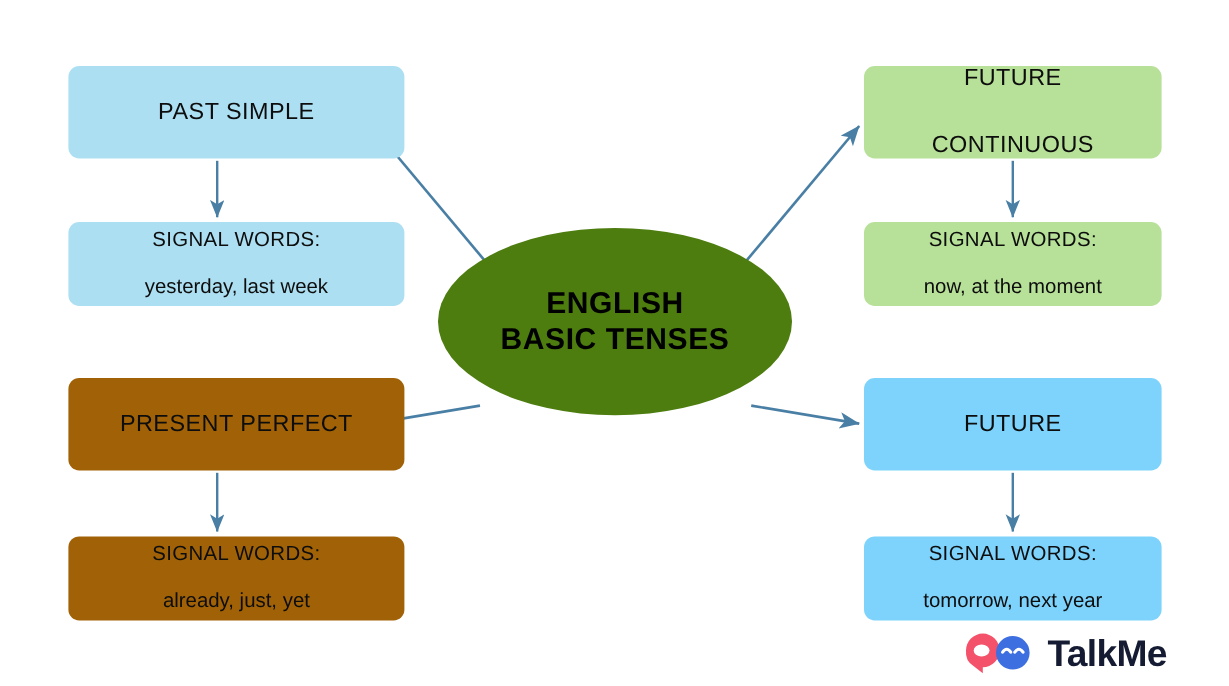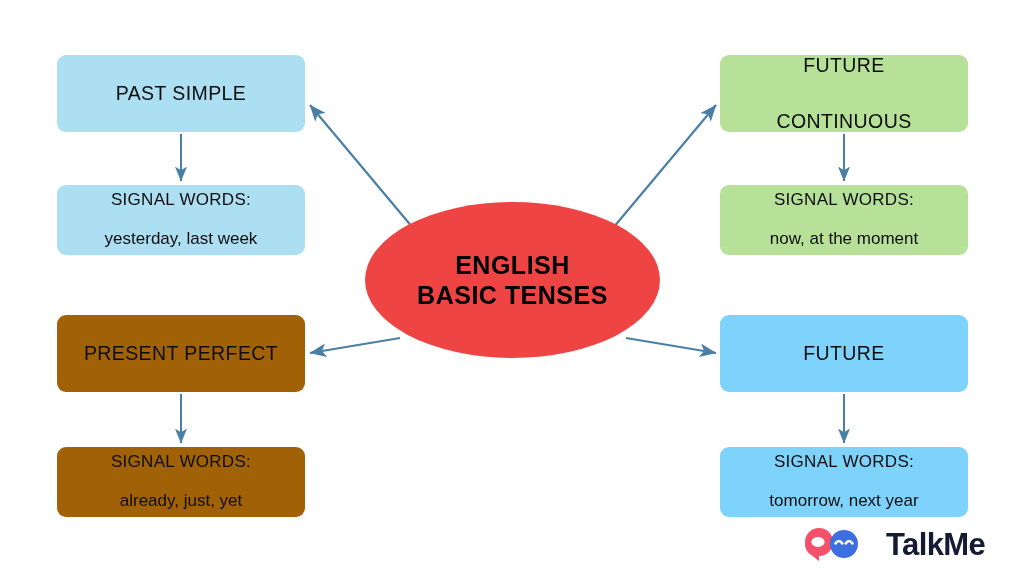--- a/index.html
+++ b/index.html
@@ -56,42 +56,42 @@
     padding: 0 6px;
   }
   .signal-box .sw-label {
     letter-spacing: 0.3px;
   }
   .signal-box .sw-words {
     margin-top: 18px;
   }
 
   
-  .col-left  { left: 57px;  width: 248px; }
+  .col-left  { left: 57px;  width: 280px; }
   .col-right { left: 720px; width: 248px; }
   .row-t1 { top: 55px;  height: 77px; }
   .row-s1 { top: 185px; height: 70px; }
   .row-t2 { top: 315px; height: 77px; }
   .row-s2 { top: 447px; height: 70px; }
 
   
   .c-blue   { background: #addff2; }
   .c-green  { background: #b7e098; }
   .c-purple { background: #a16207; }
   .c-orange { background: #7dd3fc; }
 
   
   #center-node {
     position: absolute;
     left: 365px;
-    top: 202px;
+    top: 190px;
     width: 295px;
     height: 156px;
     border-radius: 50%;
-    background: #ef4444;
+    background: #4d7c0f;
     display: flex;
     flex-direction: column;
     align-items: center;
     justify-content: center;
     text-align: center;
     font-weight: bold;
     font-size: 25px;
     color: #000000;
     letter-spacing: 0.5px;
     line-height: 1.22;
@@ -99,21 +99,21 @@
   }
 
   
   #logo {
     position: absolute;
     left: 801px;
     top: 524px;
     height: 40px;
     display: flex;
     align-items: center;
-    gap: 23px;
+    gap: 10px;
   }
   #logo-mark { display: block; }
   #logo-text {
     font-size: 31px;
     font-weight: bold;
     color: #141b32;
     letter-spacing: -0.6px;
     line-height: 1;
   }
 </style>

